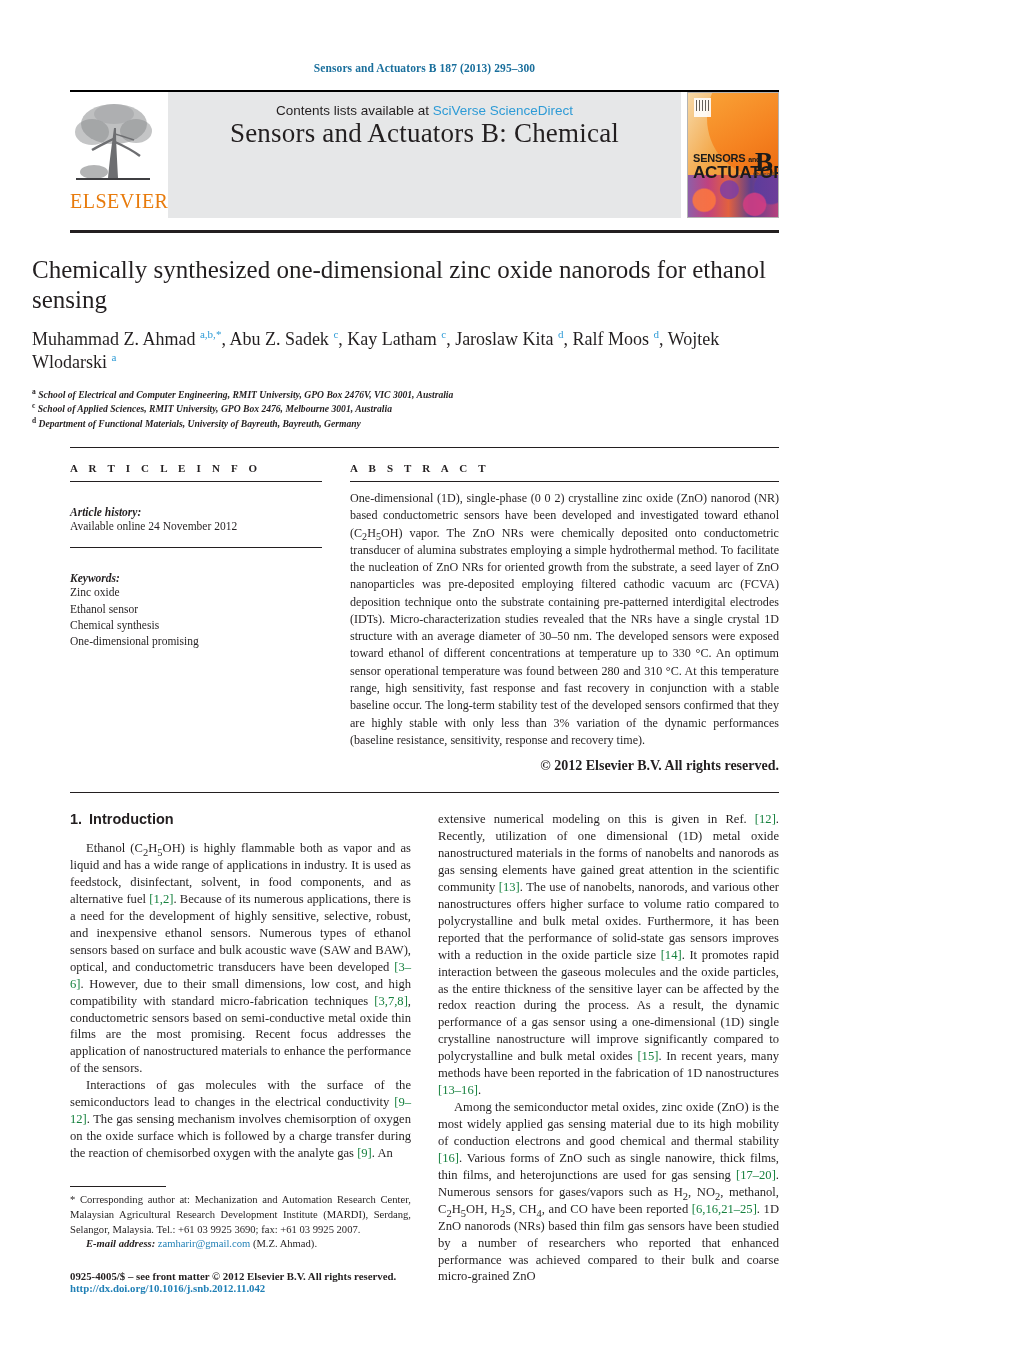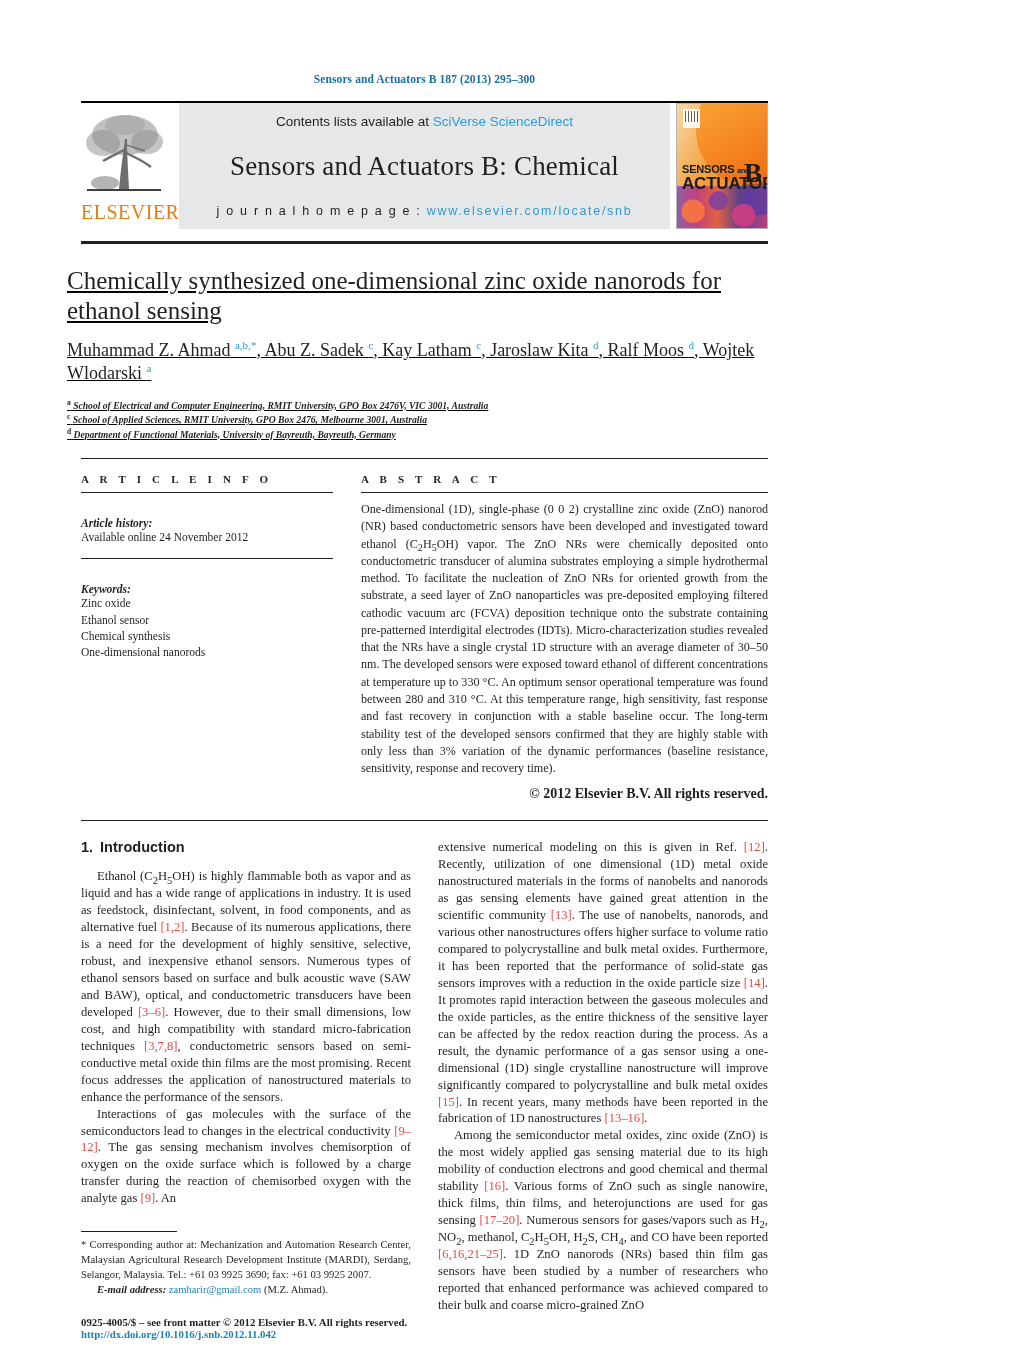--- a/index.html
+++ b/index.html
@@ -5,21 +5,21 @@
   * { box-sizing: border-box; }
   html, body { margin: 0; padding: 0; }
   body {
     width: 1020px;
     height: 1351px;
     background: #ffffff;
     font-family: "Liberation Serif", serif;
     color: #000000;
     overflow: hidden;
   }
-  .page { position: relative; width: 849px; height: 1351px; padding: 11px; }
+  .page { position: relative; width: 849px; height: 1351px; padding: 0; }
 
   
   .runhead {
     text-align: center;
     font-family: "Liberation Serif", serif;
     font-size: 11.5px;
     font-weight: bold;
     color: #1a6f9c;
     padding-top: 62px;
     letter-spacing: .1px;
@@ -51,21 +51,21 @@
     color: #E87B0C;
     font-weight: 400;
     line-height: 1;
     margin-top: 1px;
   }
   .journal-band {
     flex: 1 1 auto;
     background: #e6e7e8;
     display: flex;
     flex-direction: column;
-    justify-content: space-between;
+    justify-content: flex-start;
     align-items: center;
     padding: 11px 0 11px 0;
     margin-left: 6px;
     margin-right: 6px;
   }
   .contents-line {
     font-family: "Liberation Sans", sans-serif;
     font-size: 13.5px;
     color: #231f20;
   }
@@ -136,21 +136,21 @@
   }
   .cover-sub{
     position:absolute; right:4px; top:63%;
     font-family:"Liberation Sans", sans-serif;
     font-size:5px; color:#333;
   }
 
   .rule-thick { margin: 12px 70px 0 70px; border-top: 3px solid #231f20; }
 
   
-  .title-block { margin: 22px 70px 0 56px; text-decoration: underline; }
+  .title-block { margin: 22px 70px 0 32px; }
   .art-title {
     font-family: "Liberation Serif", serif;
     font-size: 25px;
     font-weight: 400;
     color: #231f20;
     line-height: 1.18;
     margin: 0 0 14px 0;
   }
   .authors {
     font-family: "Liberation Serif", serif;
@@ -235,21 +235,21 @@
   p.para {
     font-family: "Liberation Serif", serif;
     font-size: 12.6px;
     line-height: 1.345;
     color: #231f20;
     text-align: justify;
     margin: 0;
     hyphens: auto;
   }
   p.para + p.para { text-indent: 16px; }
-  .ref { color: #ef4444; margin-top: 19px; }
+  .ref { color: #15803d; margin-top: 19px; }
 
   
   .foot-wrap { margin-top: 24px; }
   .foot-rule { width: 96px; border-top: 1.4px solid #231f20; margin-bottom: 6px; }
   .foot {
     font-family: "Liberation Serif", serif;
     font-size: 10.6px;
     line-height: 1.4;
     text-align: justify;
     color: #231f20;
@@ -298,24 +298,20 @@
         <rect x="6" y="80" width="74" height="2" fill="#3f3f42"></rect>
       </svg>
       <div class="elsevier-word">ELSEVIER</div>
     </div>
 
     <div class="journal-band">
       <div class="contents-line">
         <span>Contents lists available at </span><span class="sd">SciVerse ScienceDirect</span>
       </div>
       <div class="journal-title">Sensors and Actuators B: Chemical</div>
-      <div class="homepage-line">
-        <span>j o u r n a l   h o m e p a g e :</span>
-        <span class="url">www.elsevier.com/locate/snb</span>
-      </div>
     </div>
 
     <div class="cover-thumb">
       <div class="cover-top"></div>
       <div class="cover-arc"></div>
       <div class="cover-bottom"></div>
       <div class="cover-mini-logo"></div>
       <div class="cover-text">
         <div class="l1"><span>SENSORS</span> <span class="and">and</span></div>
         <div class="l2">ACTUATORS</div>
@@ -343,21 +339,21 @@
     <div class="col-info">
       <div class="sec-head">A R T I C L E   I N F O</div>
       <div class="hr-blk"></div>
       <div class="info-lbl">Article history:</div>
       <div class="info-txt">Available online 24 November 2012</div>
       <div class="hr-thin"></div>
       <div class="info-lbl">Keywords:</div>
       <div class="info-txt">Zinc oxide</div>
       <div class="info-txt">Ethanol sensor</div>
       <div class="info-txt">Chemical synthesis</div>
-      <div class="info-txt">One-dimensional nanorods</div>
+      <div class="info-txt">One-dimensional promising</div>
     </div>
 
     <div class="col-abs">
       <div class="sec-head">A B S T R A C T</div>
       <div class="hr-blk"></div>
       <div class="abs-body">One-dimensional (1D), single-phase (0 0 2) crystalline zinc oxide (ZnO) nanorod (NR) based conductometric sensors have been developed and investigated toward ethanol (C<sub>2</sub>H<sub>5</sub>OH) vapor. The ZnO NRs were chemically deposited onto conductometric transducer of alumina substrates employing a simple hydrothermal method. To facilitate the nucleation of ZnO NRs for oriented growth from the substrate, a seed layer of ZnO nanoparticles was pre-deposited employing filtered cathodic vacuum arc (FCVA) deposition technique onto the substrate containing pre-patterned interdigital electrodes (IDTs). Micro-characterization studies revealed that the NRs have a single crystal 1D structure with an average diameter of 30–50 nm. The developed sensors were exposed toward ethanol of different concentrations at temperature up to 330 °C. An optimum sensor operational temperature was found between 280 and 310 °C. At this temperature range, high sensitivity, fast response and fast recovery in conjunction with a stable baseline occur. The long-term stability test of the developed sensors confirmed that they are highly stable with only less than 3% variation of the dynamic performances (baseline resistance, sensitivity, response and recovery time).</div>
       <div class="copyright">© 2012 Elsevier B.V. All rights reserved.</div>
     </div>
   </div>
 

